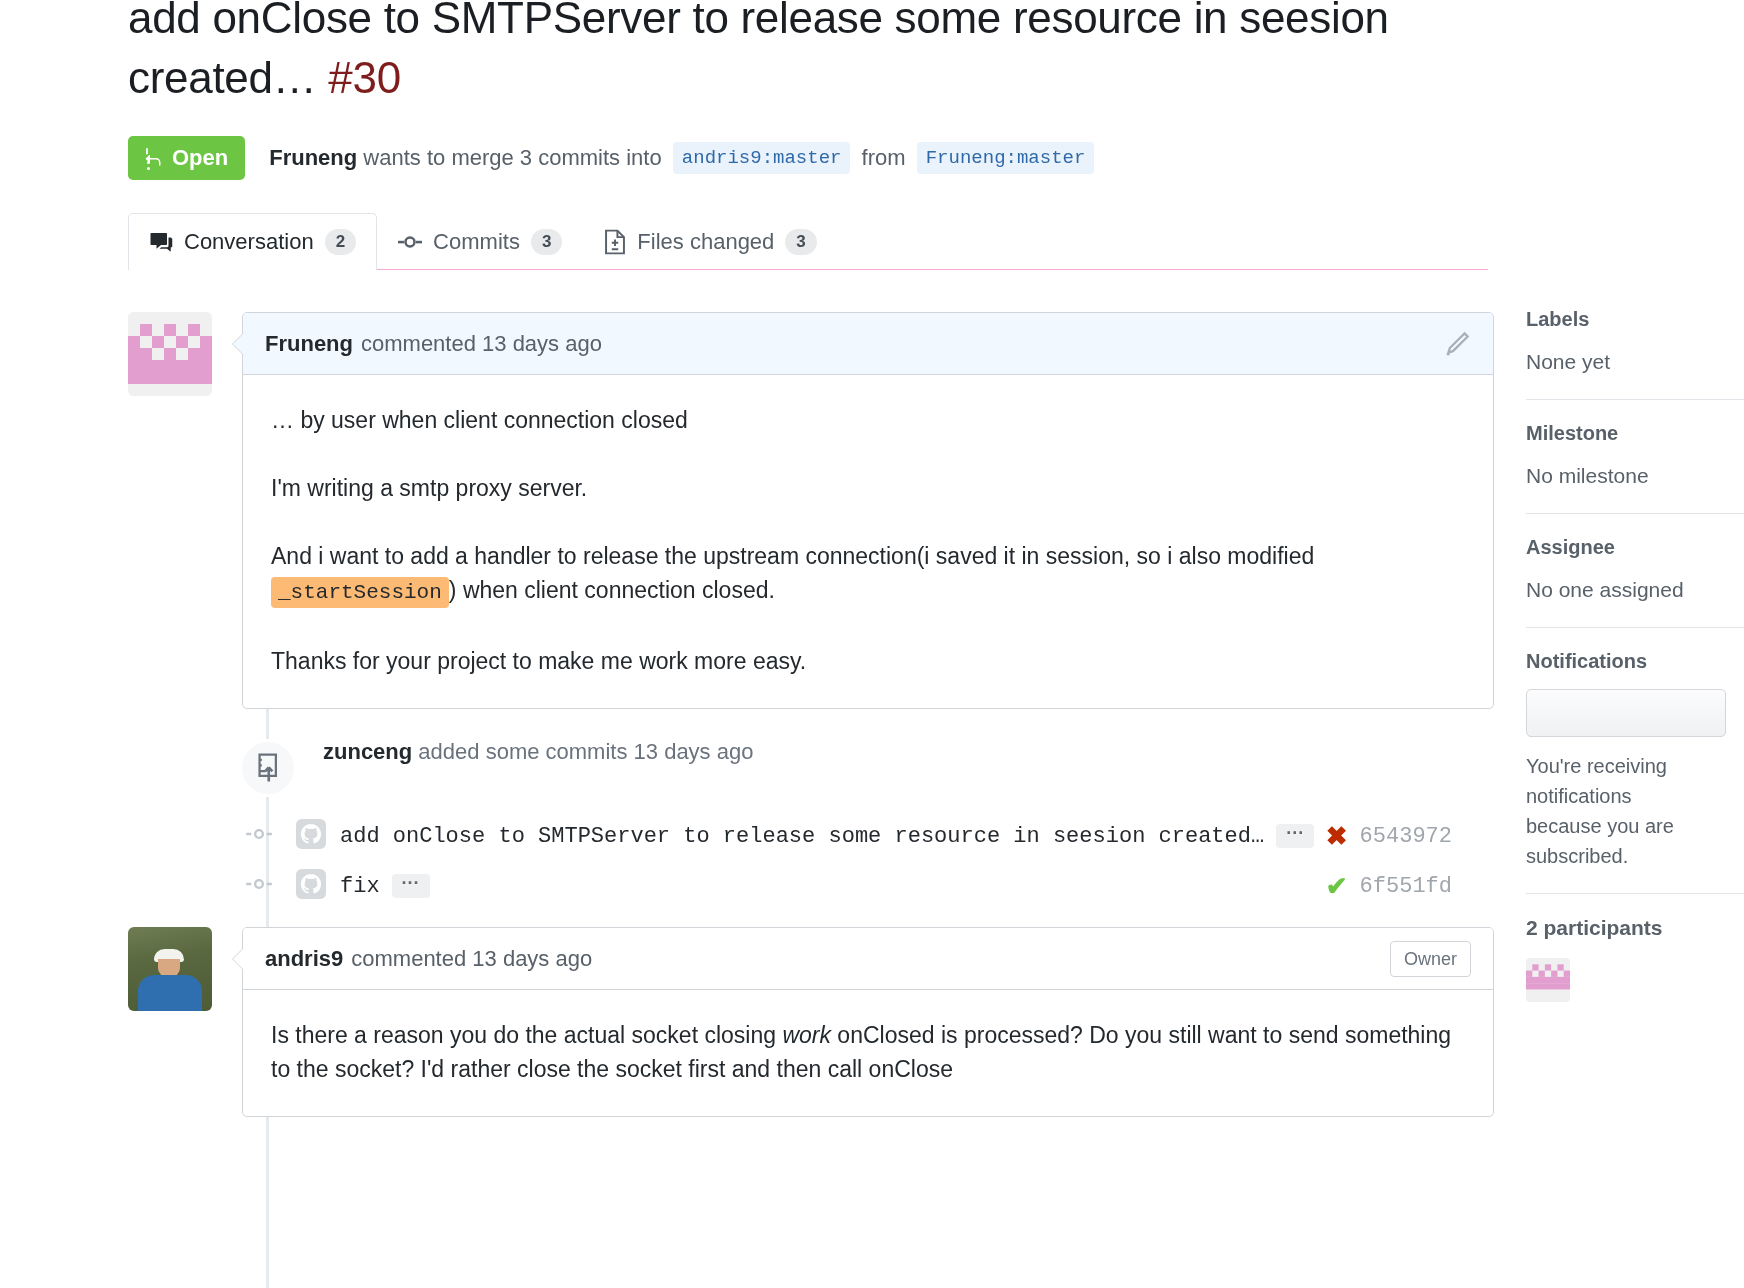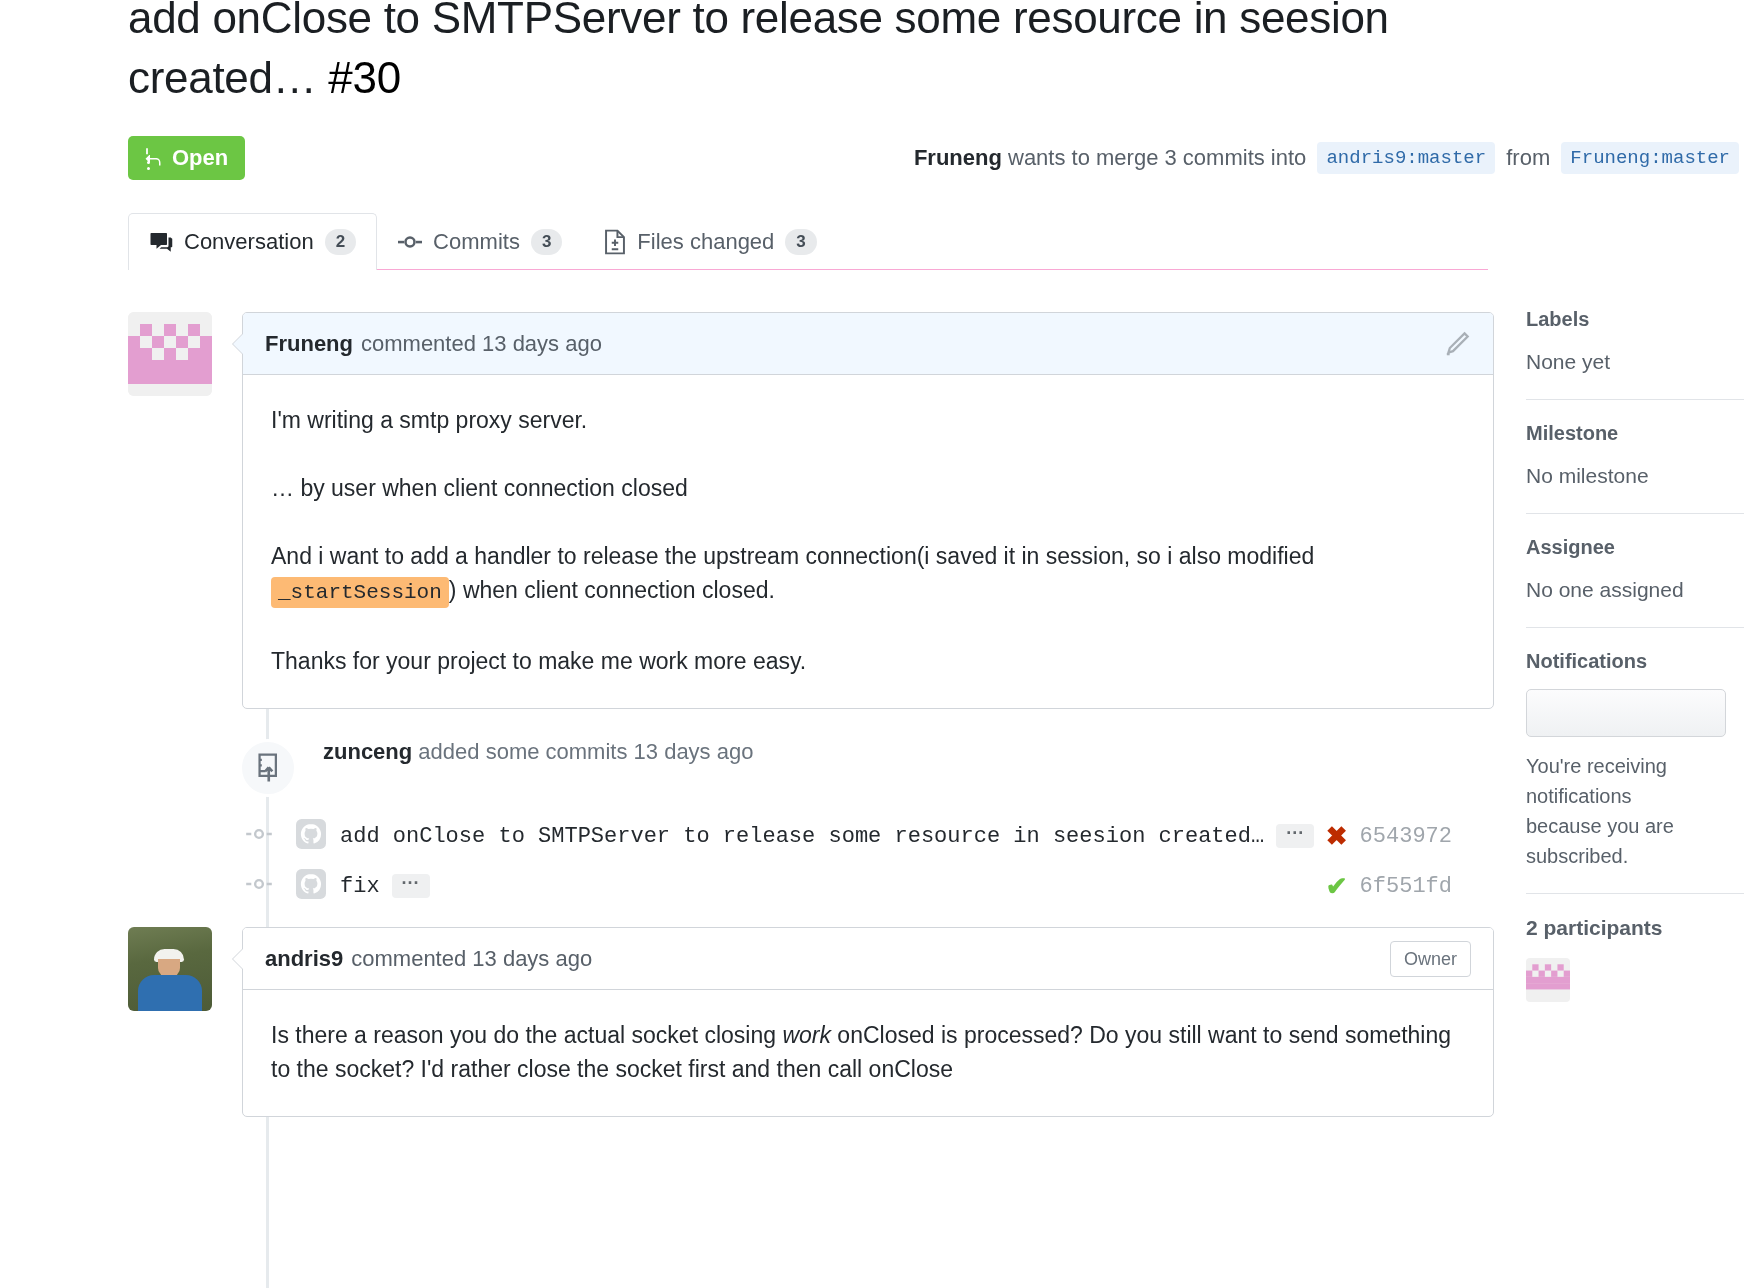--- a/index.html
+++ b/index.html
@@ -13,26 +13,26 @@
   .page { position: relative; width: 1744px; height: 1288px; }
 
   
   .pr-header { padding: 0 0 0 128px; }
   .pr-title {
     font-size: 44px; line-height: 60px; font-weight: 400;
     color: #1b1f23; letter-spacing: -0.3px;
     width: 1370px;
     margin-top: -12px;
   }
-  .pr-number { color: #000000; font-weight: 300; }
+  .pr-number { color: #7f1d1d; font-weight: 300; }
 
   .pr-meta {
     display: flex; align-items: center; gap: 0;
     margin-top: 28px;
-    font-size: 22px; color: #586069; justify-content: space-between;
+    font-size: 22px; color: #586069;
   }
   .state-badge {
     display: inline-flex; align-items: center; gap: 9px;
     background: #6cc644; color: #fff;
     font-size: 22px; font-weight: bold;
     padding: 9px 17px 9px 15px;
     border-radius: 5px;
     line-height: 26px;
   }
   .state-badge svg { display: block; }
@@ -328,22 +328,22 @@
             <span>commented 13 days ago</span>
             <span class="head-spacer"></span>
             <span class="pencil-btn">
               <svg width="28" height="28" viewBox="0 0 16 16" fill="none" stroke="#a9b0b7" stroke-width="1.3">
                   <path d="M12.3 1.9l1.8 1.8-8.4 8.4-2.6.8.8-2.6z"></path>
                   <path d="M2.2 13.8h1.6"></path>
                 </svg>
             </span>
           </div>
           <div class="comment-body">
+            <p>… by user when client connection closed</p>
             <p>I'm writing a smtp proxy server.</p>
-            <p>… by user when client connection closed</p>
             <p>
               <span>And i want to add a handler to release the upstream connection(i saved it in session, so i also modified</span>
               <code class="inline">_startSession</code><span>) when client connection closed.</span>
             </p>
             <p>Thanks for your project to make me work more easy.</p>
           </div>
         </div>
       </div>
 
       <div class="event-row">

